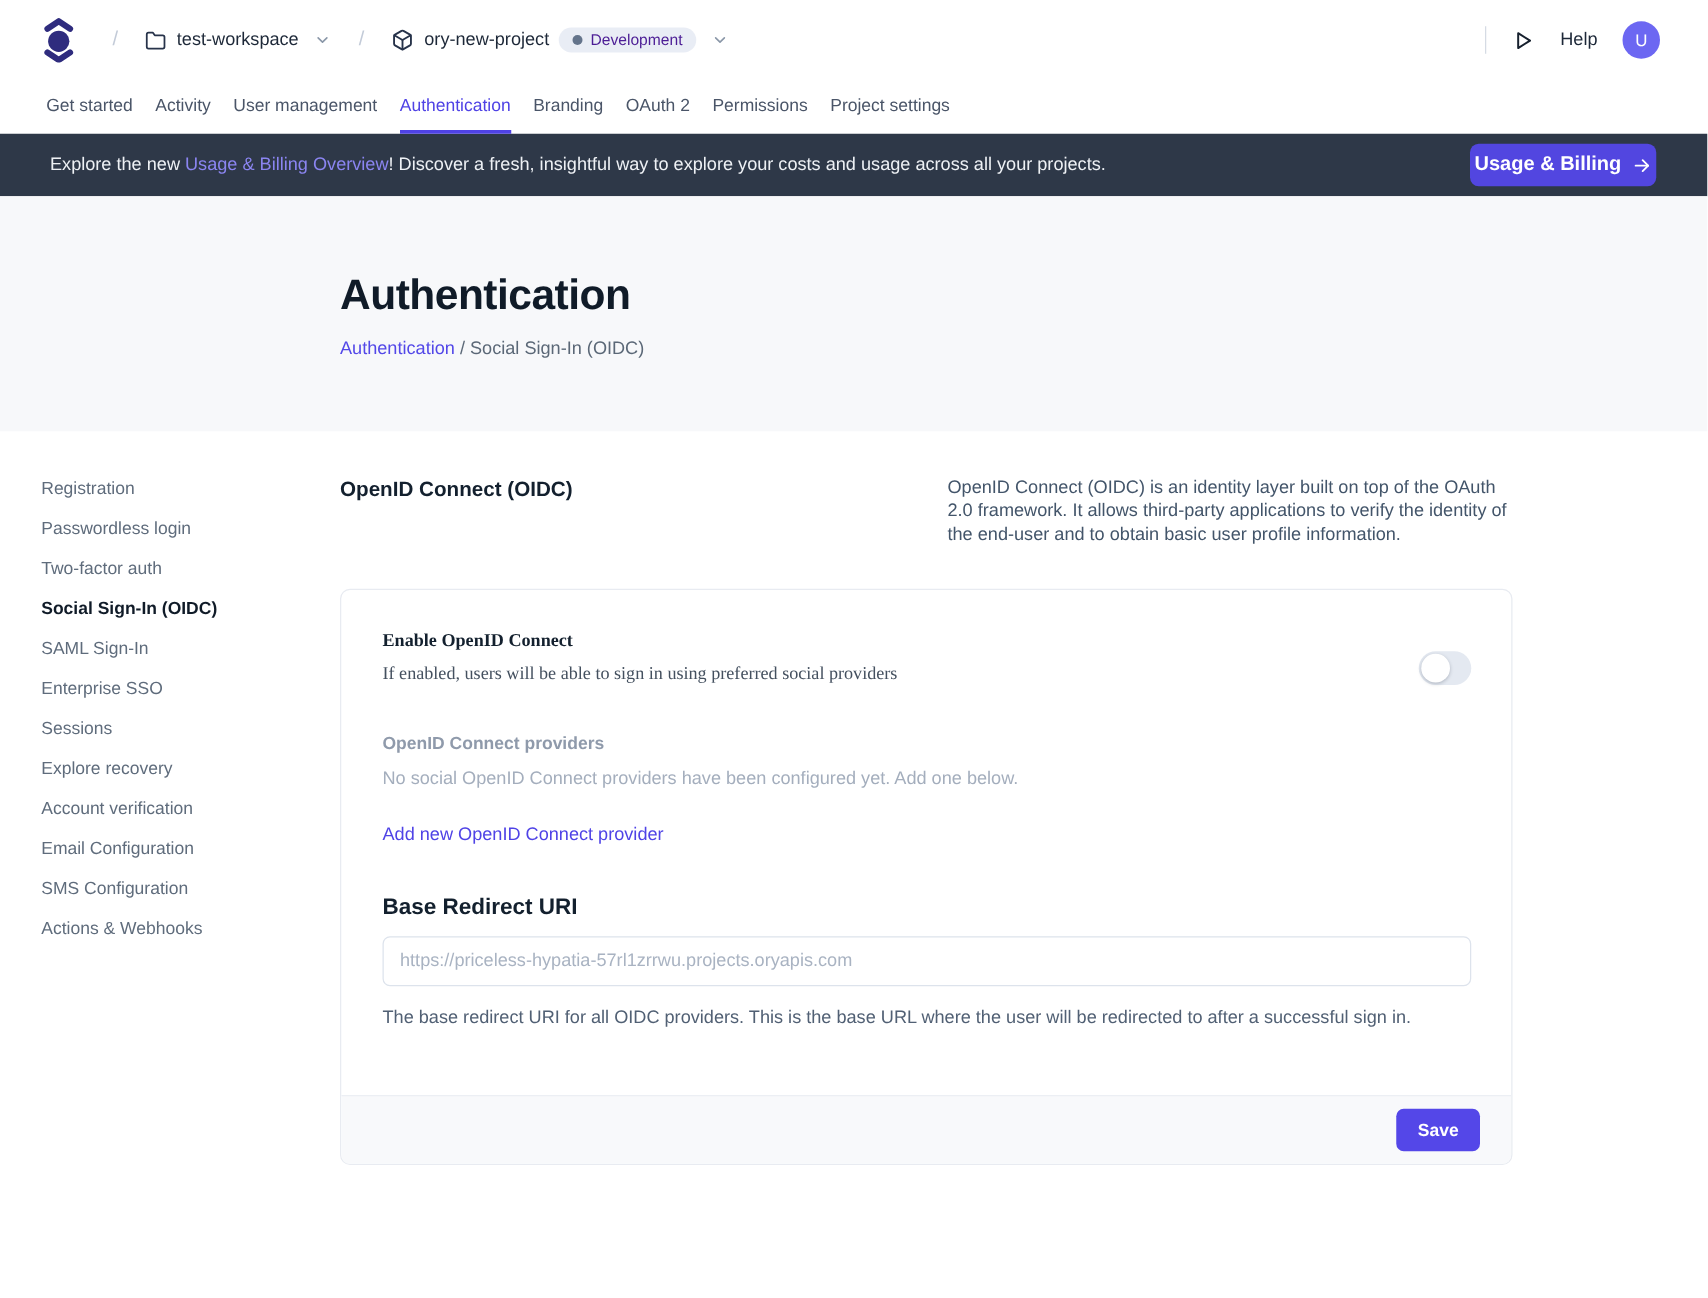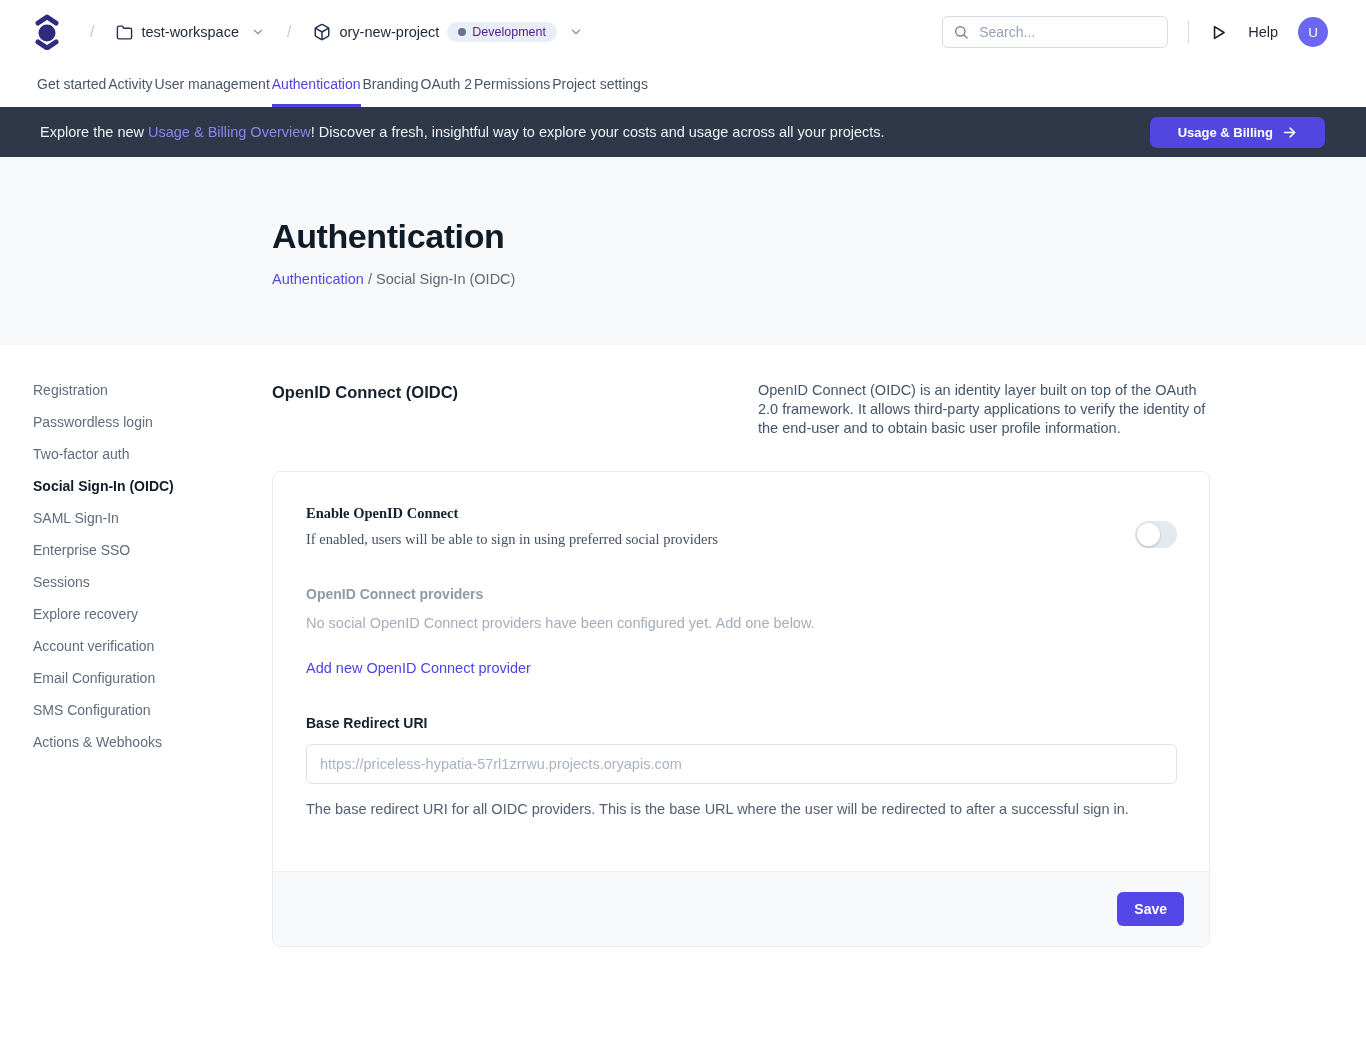--- a/index.html
+++ b/index.html
@@ -41,40 +41,40 @@
   }
   .search-box input::placeholder { color:#97a3b4; }
   .vdivider { width:1px; height:22px; background:#d5dbe4; }
   .help-link { font-size:14.5px; color:#1d2838; cursor:pointer; }
   .avatar {
     width:30px; height:30px; border-radius:50%; background:#6c67f2;
     color:#fff; font-size:13.5px; font-weight:500;
     display:flex; align-items:center; justify-content:center; cursor:pointer;
   }
 
-  .tabs-row { display:flex; column-gap:2px; padding:0 0 0 37px; height:43px; }
+  .tabs-row { display:flex; column-gap:18px; padding:0 0 0 37px; height:43px; }
   .tab {
     font-size:14px; color:#4a5568; cursor:pointer;
     display:flex; align-items:center; padding-bottom:3px;
   }
   .tab.active {
     color:#4f42e5; border-bottom:3px solid #4f42e5; padding-bottom:0;
   }
 
   
   .banner {
     background:#2e3848; height:50px; display:flex; align-items:center;
     padding:0 41px 0 40px;
   }
   .banner-text { font-size:14.5px; color:#eef1f5; }
   .banner-link { color:#8b85f1; cursor:pointer;margin-top:27px; }
   .banner-btn {
     margin-left:auto; background:#5246e0; color:#fff; border:none; cursor:pointer;
-    font-family:"Liberation Sans", sans-serif; font-size:13px; font-weight:700;
-    padding:8px 28px; border-radius:7px; display:flex; align-items:center; gap:9px;
+    font-family:"Liberation Sans", sans-serif; font-size:16px; font-weight:700;
+    padding:8px 4px; border-radius:7px; display:flex; align-items:center; gap:9px;
   }
 
   
   .hero { background:#f7f8fa; height:188px; padding:60px 0 0 272px; }
   .hero-title { font-size:34px; font-weight:700; color:#101b28; letter-spacing:-0.4px; }
   .hero-breadcrumb { margin-top:15px; font-size:14.5px; color:#5b6877; }
   .hero-breadcrumb .bc-link { color:#5348e8; cursor:pointer; }
 
   
   .main { display:flex; padding-top:36px; }
@@ -108,32 +108,32 @@
     width:23px; height:23px; border-radius:50%; background:#fff;
     position:absolute; left:2px; top:2px;
     box-shadow:0 1px 3px rgba(20,30,50,.25);
   }
   .providers-label { margin-top:38px; font-size:14px; font-weight:700; color:#8f9aab; }
   .providers-empty { margin-top:13px; font-size:14.5px; color:#a4aebd; }
   .add-link {
     display:inline-block; margin-top:29px; font-size:14.5px; font-weight:500;
     color:#4f43e6; cursor:pointer;
   }
-  .base-label { margin-top:38px; font-size:14px; font-weight:700; color:#13202e; }
+  .base-label { margin-top:38px; font-size:18px; font-weight:700; color:#13202e; }
   .base-input {
     margin-top:13px; width:100%; height:40px; border:1px solid #dde3ec;
     border-radius:6px; padding:0 13px; font-size:14.5px; color:#334155;
     font-family:"Liberation Sans", sans-serif; outline:none; background:#fff;
   }
   .base-input::placeholder { color:#a9b3c2; }
   .base-help { margin-top:17px; font-size:14.5px; color:#516074; }
 
   .card-footer {
     background:#f8f9fb; border-top:1px solid #eceff4;
-    padding:20px 25px; display:flex; justify-content:flex-end;
+    padding:10px 25px; display:flex; justify-content:flex-end;
   }
   .save-btn {
     background:#5447e8; color:#fff; border:none; cursor:pointer;
     font-family:"Liberation Sans", sans-serif; font-size:14px; font-weight:700;
     padding:9px 17px; border-radius:6px;
   }
 
   .icon { display:inline-flex; }
 </style>
 </head>
@@ -179,29 +179,20 @@
         </span>
         <span class="chev icon">
           <svg width="14" height="14" viewBox="0 0 24 24" fill="none" stroke="#8a97a8" stroke-width="2.2" stroke-linecap="round" stroke-linejoin="round">
               <polyline points="6 9 12 15 18 9"></polyline>
             </svg>
         </span>
       </span>
     </div>
 
     <div class="header-right">
-      <div class="search-box">
-        <span class="icon">
-          <svg width="16" height="16" viewBox="0 0 24 24" fill="none" stroke="#7b8796" stroke-width="2.2" stroke-linecap="round">
-            <circle cx="11" cy="11" r="7"></circle>
-              <line x1="16.5" y1="16.5" x2="21" y2="21"></line>
-          </svg>
-        </span>
-        <input type="text" placeholder="Search..." style="">
-      </div>
       <span class="vdivider"></span>
       <span class="icon" style="cursor:pointer;">
         <svg width="19" height="19" viewBox="0 0 24 24" fill="none" stroke="#17212e" stroke-width="2" stroke-linejoin="round">
           <path d="M7 4.5 L19 12 L7 19.5 Z"></path>
         </svg>
       </span>
       <span class="help-link">Help</span>
       <span class="avatar">U</span>
     </div>
   </div>

